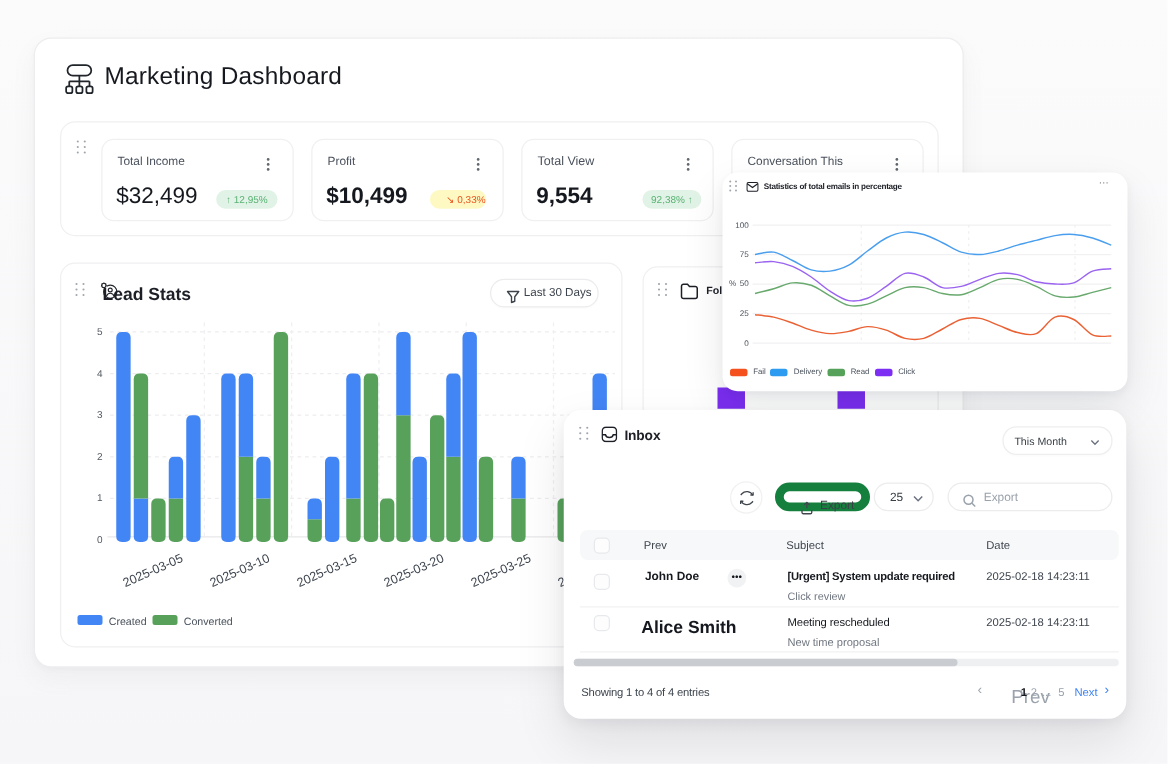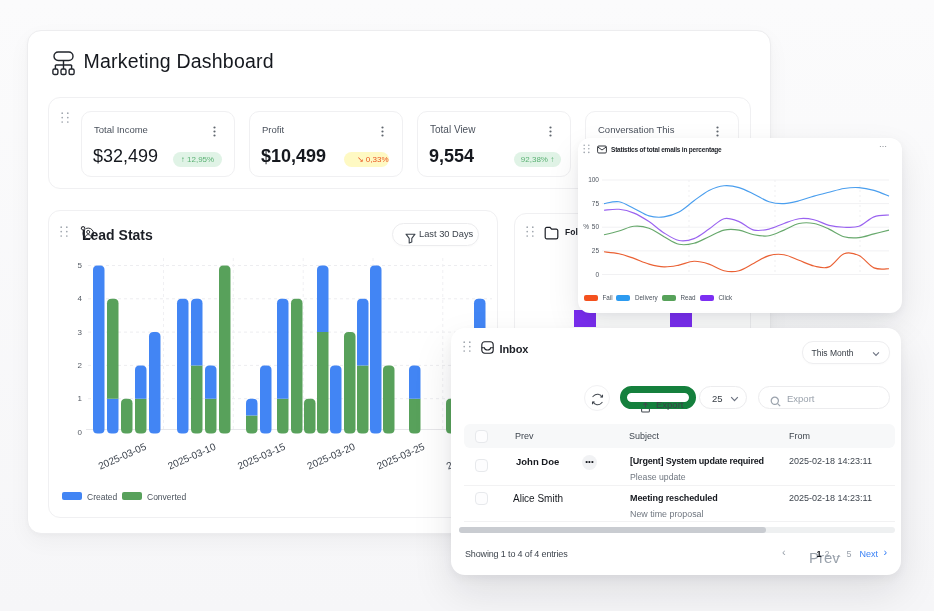--- a/index.html
+++ b/index.html
@@ -271,33 +271,33 @@
 <circle cx="4.8" cy="4.8" r="3.6"></circle>
         <path d="M7.6 7.6 L10.2 10.2"></path>
 </svg></span>
   <span style="position:absolute;left:28px;top:6px;font-size:9.5px;color:#9aa2ac">Export</span>
 </div>
 
 <div class="abs" style="left:463.5px;top:424px;width:431.5px;height:24px;background:#f7f8f9;border-radius:6px"></div>
 <div class="abs" style="left:475px;top:429.5px;width:13px;height:13px;border:1px solid #e7e9ec;border-radius:4px;background:#fdfdfe"></div>
 <div class="abs" style="left:515px;top:431px;font-size:9px;color:#3e454e">Prev</div>
 <div class="abs" style="left:629px;top:431px;font-size:9px;color:#3e454e">Subject</div>
-<div class="abs" style="left:789px;top:431px;font-size:9px;color:#3e454e">From</div>
+<div class="abs" style="left:789px;top:431px;font-size:9px;color:#3e454e">Date</div>
 
 <div class="abs" style="left:475px;top:459px;width:13px;height:13px;border:1px solid #e7e9ec;border-radius:4px;background:#fdfdfe"></div>
 <div class="abs" style="left:516px;top:456px;font-size:9.5px;font-weight:700;color:#15181e">John Doe</div>
 <div class="abs" style="left:582px;top:455px;width:15px;height:15px;background:#f1f2f4;border-radius:50%;text-align:center;font-size:8px;color:#15181e;line-height:13px">•••</div>
 <div class="abs" style="left:630px;top:456px;font-size:9px;letter-spacing:-.2px;font-weight:700;color:#15181e">[Urgent] System update required</div>
-<div class="abs" style="left:630px;top:471.5px;font-size:8.7px;color:#707780">Please update</div>
+<div class="abs" style="left:630px;top:471.5px;font-size:8.7px;color:#707780">Click review</div>
 <div class="abs" style="left:789px;top:456px;font-size:9px;color:#3e454e">2025-02-18 14:23:11</div>
 <div class="abs" style="left:463.5px;top:485px;width:431.5px;height:1px;background:#f2f2f3"></div>
 
 <div class="abs" style="left:475px;top:492px;width:13px;height:13px;border:1px solid #e7e9ec;border-radius:4px;background:#fdfdfe"></div>
-<div class="abs" style="left:513px;top:493px;font-size:10px;font-weight:400;color:#15181e">Alice Smith</div>
-<div class="abs" style="left:630px;top:493px;font-size:9px;letter-spacing:-.1px;font-weight:700;color:#15181e">Meeting rescheduled</div>
+<div class="abs" style="left:513px;top:493px;font-size:14px;font-weight:700;color:#15181e">Alice Smith</div>
+<div class="abs" style="left:630px;top:493px;font-size:9px;letter-spacing:-.1px;font-weight:400;color:#15181e">Meeting rescheduled</div>
 <div class="abs" style="left:630px;top:508.5px;font-size:8.9px;color:#707780">New time proposal</div>
 <div class="abs" style="left:789px;top:493px;font-size:9px;color:#3e454e">2025-02-18 14:23:11</div>
 <div class="abs" style="left:463.5px;top:521px;width:431.5px;height:1px;background:#f2f2f3"></div>
 
 <div class="abs" style="left:458.5px;top:527px;width:436.5px;height:5.5px;background:#eef0f1;border-radius:3px"></div>
 <div class="abs" style="left:458.5px;top:527px;width:307px;height:5.5px;background:#c9ccd1;border-radius:3px"></div>
 
 <div class="abs" style="left:465px;top:549px;font-size:9px;letter-spacing:-.15px;color:#3e454e">Showing 1 to 4 of 4 entries</div>
 <div class="abs" style="left:782px;top:546px;font-size:11px;color:#9aa2ac">‹</div>
 <div class="abs" style="left:809px;top:549px;font-size:15px;color:#9aa2ac">Prev</div>

